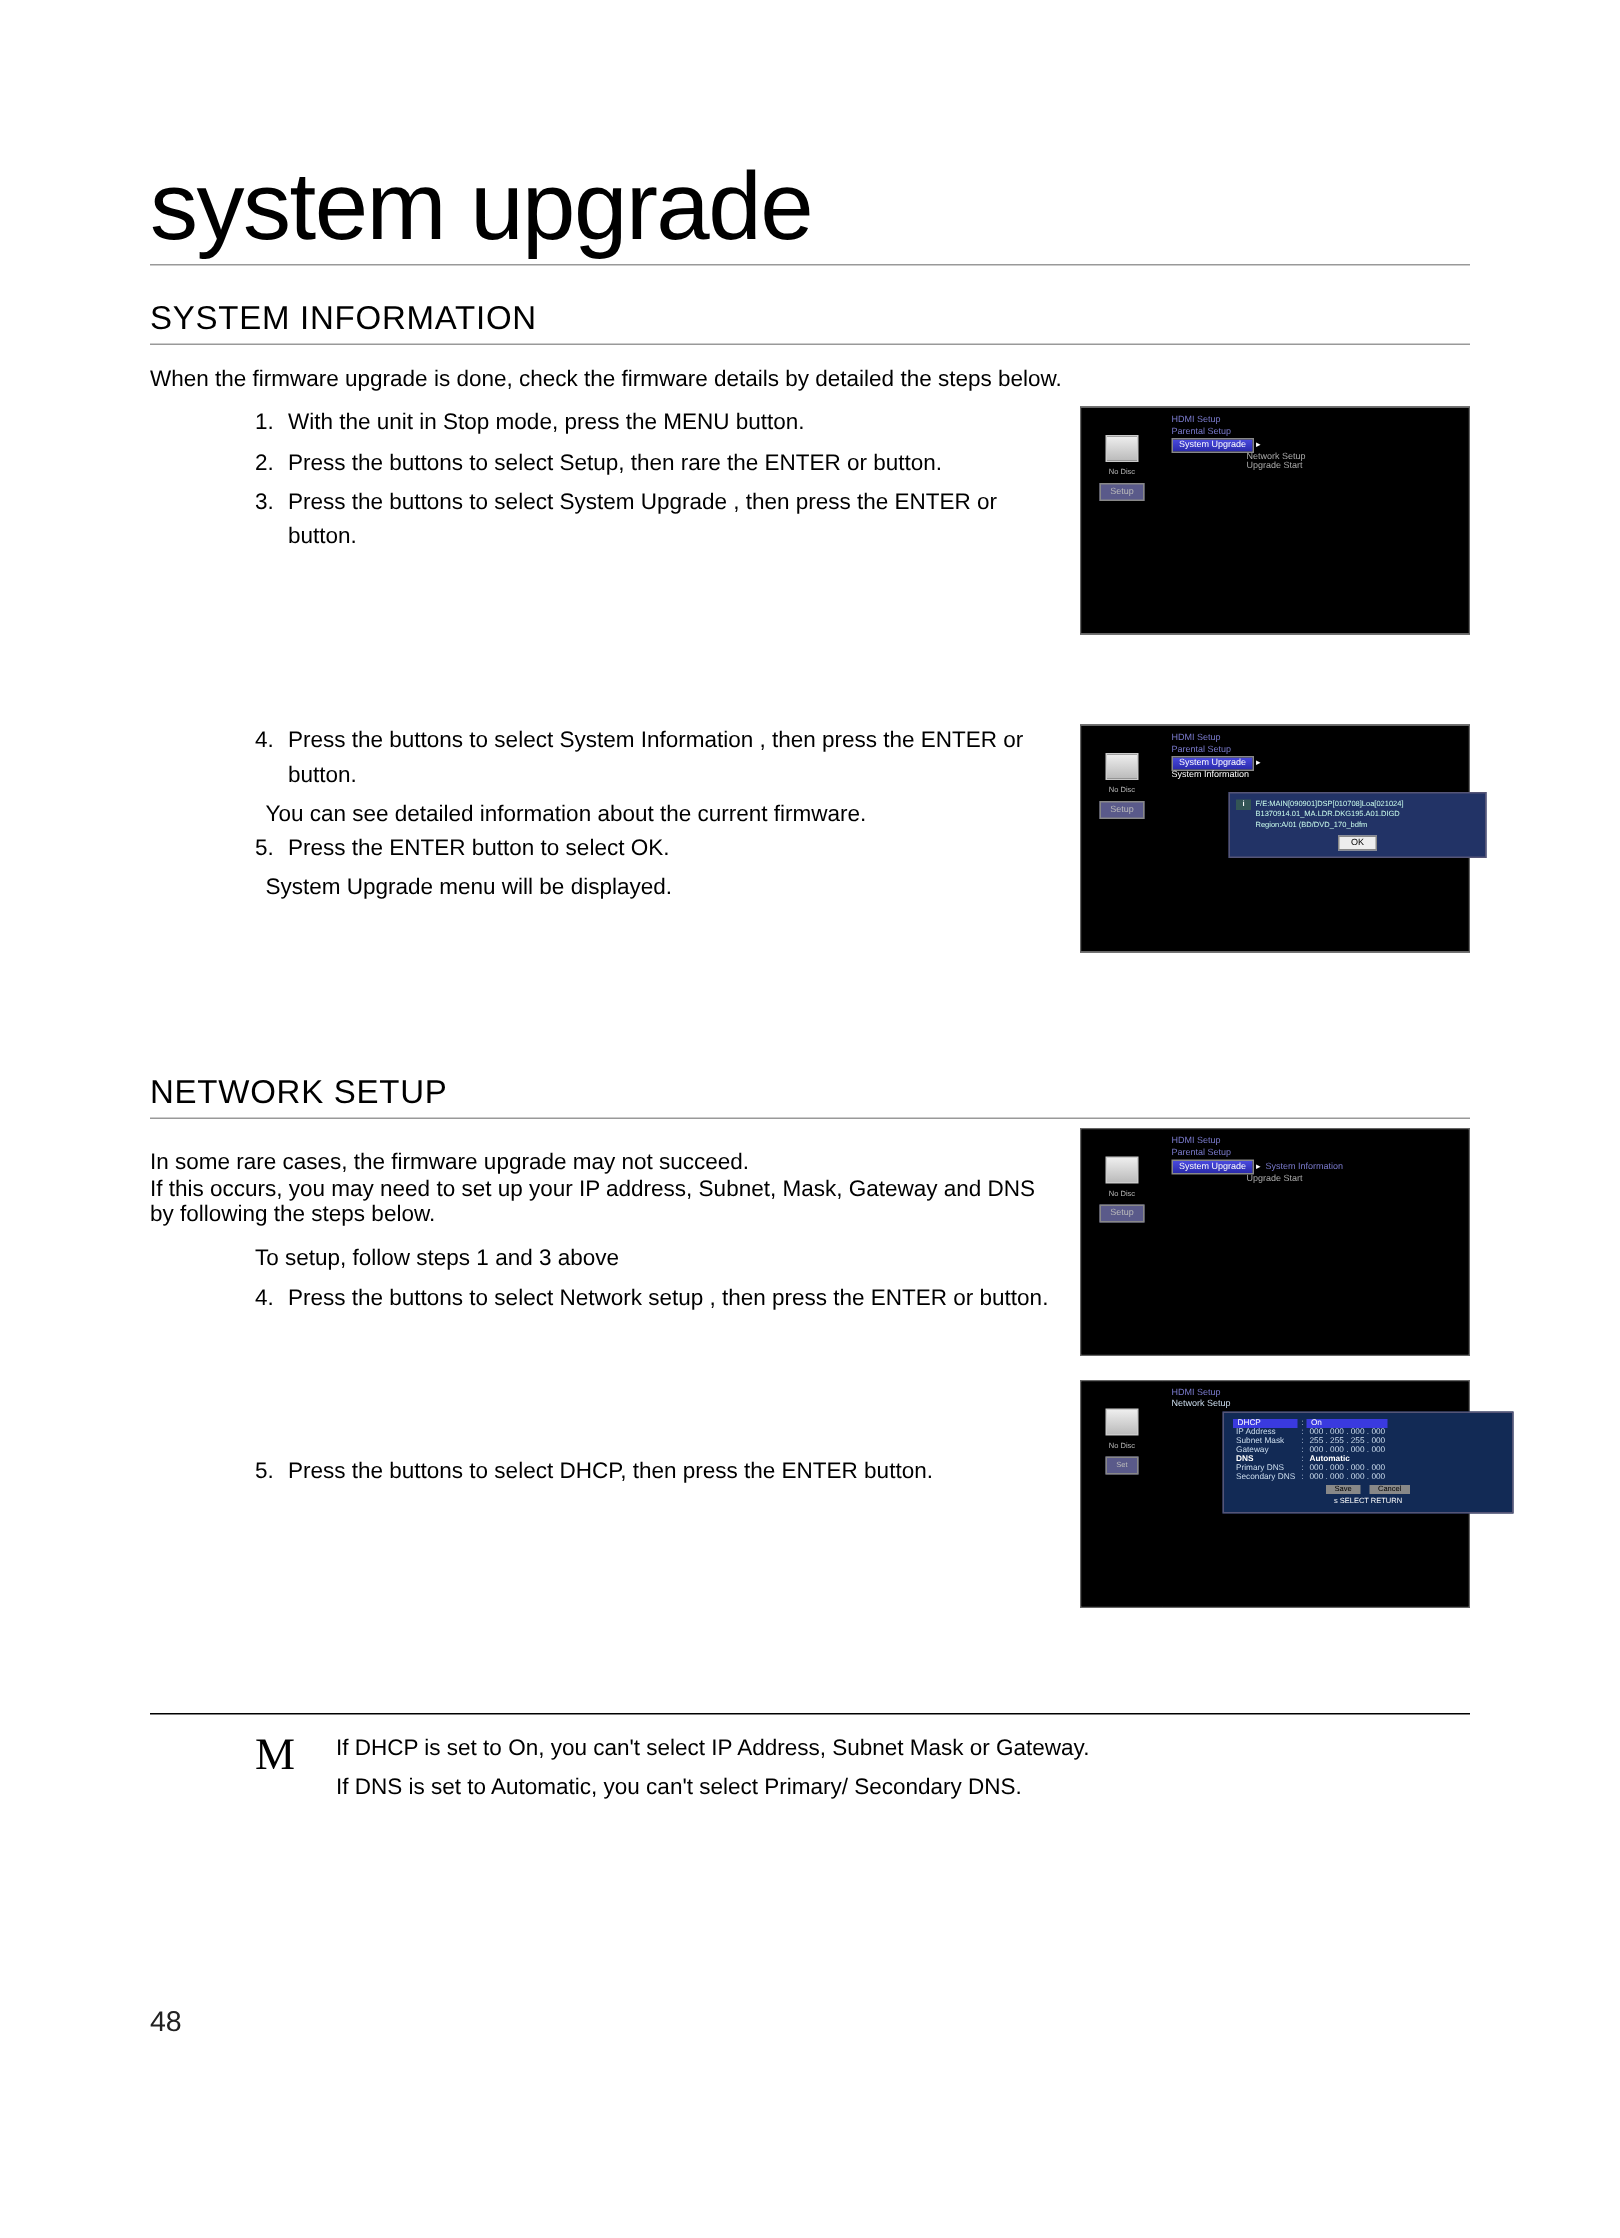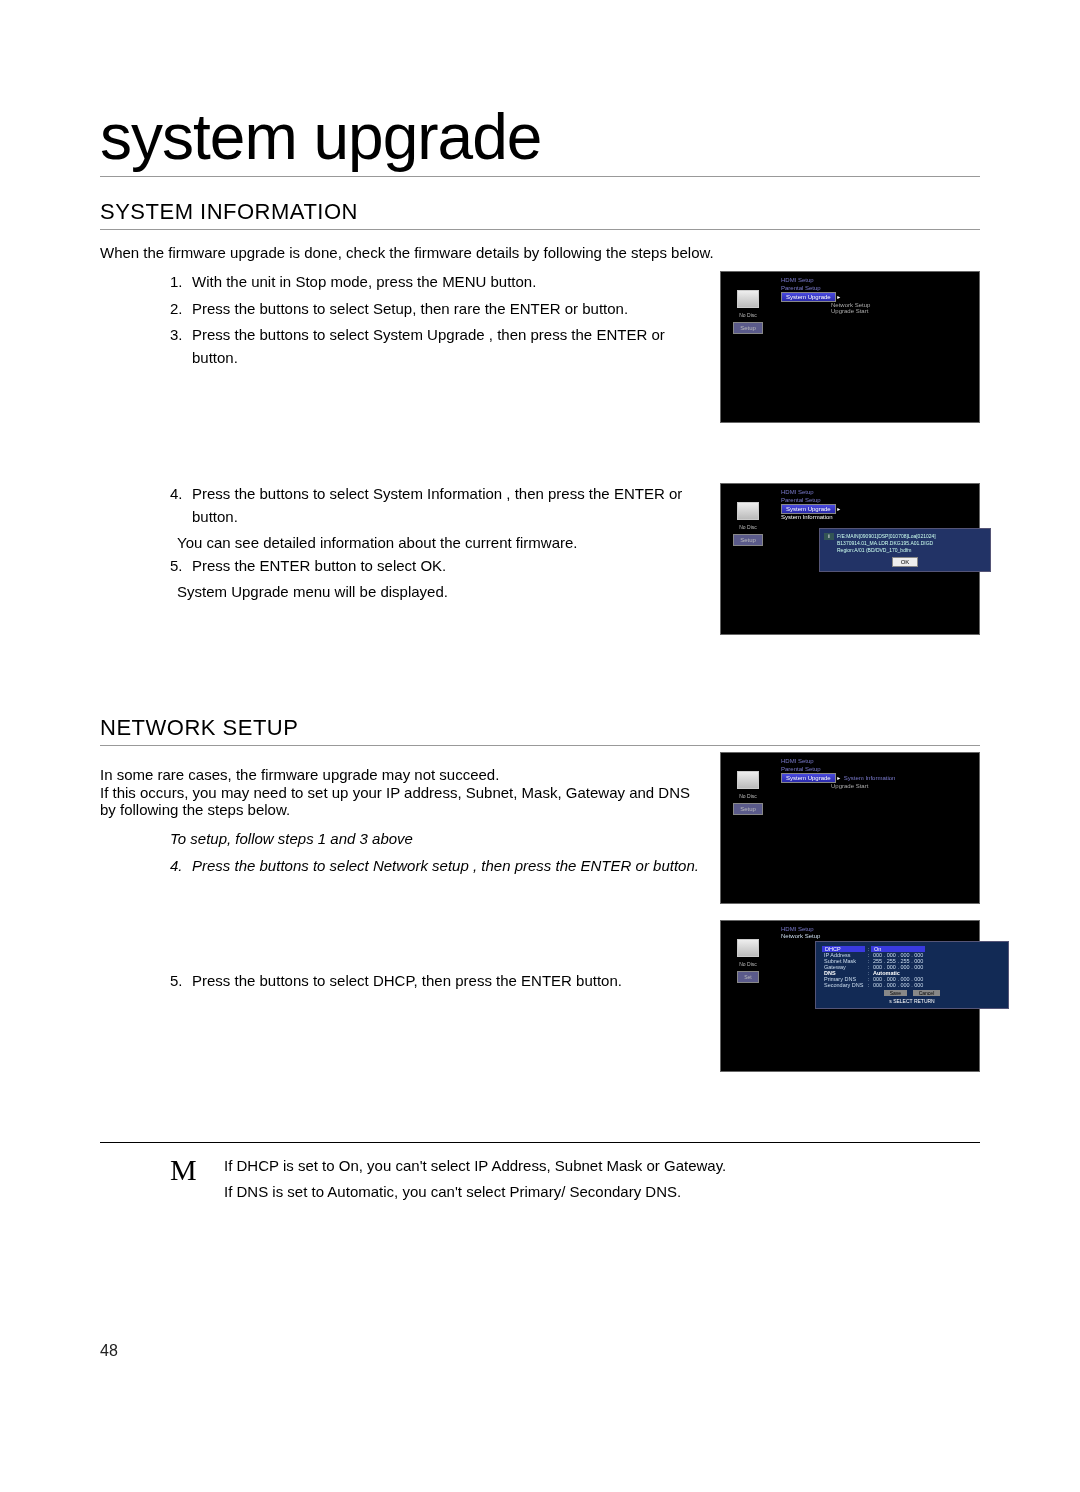--- a/index.html
+++ b/index.html
@@ -106,32 +106,32 @@
     font-size: 30px;
     font-family: Georgia, serif;
     width: 30px;
     padding-left: 70px;
   }
   .note-text { flex:1; line-height: 1.7; }
   .pagenum {
     position: absolute;
     bottom: 40px;
     left: 100px;
-    font-size: 16px;
+    font-size: 19px;
     color: #222;
   }
 </style>
 </head>
 <body>
 
 <div class="page">
   <h1 class="title">system upgrade</h1>
 
   <h2 class="section-heading">SYSTEM INFORMATION</h2>
-  <div class="intro">When the ﬁrmware upgrade is done, check the ﬁrmware details by following the steps below.</div>
+  <div class="intro">When the ﬁrmware upgrade is done, check the ﬁrmware details by detailed the steps below.</div>
 
   <div class="row">
     <div class="steps">
       <div class="step">
           <span class="num">1.</span>
           <span>With the unit in Stop mode, press the MENU button.</span>
         </div>
       <div class="step">
           <span class="num">2.</span>
           <span><span>Press the </span><span> buttons to select Setup, then rare the ENTER or </span><span> button.</span></span>
@@ -198,21 +198,21 @@
       </div>
     </div>
   </div>
 
   <h2 class="section-heading" style="margin-top:80px;">NETWORK SETUP</h2>
 
   <div class="row">
     <div style="flex:1;">
       <div class="intro" style="margin-bottom:1px;">In some rare cases, the ﬁrmware upgrade may not succeed.</div>
       <div class="intro" style="margin-top:0;">If this occurs, you may need to set up your IP address, Subnet, Mask, Gateway and DNS by following the steps below.</div>
-      <div class="steps" style="padding-left:70px; margin-top:10px;font-style:italic;">
+      <div class="steps" style="padding-left:70px; margin-top:10px;">
         <div style="margin-bottom:4px;">To setup, follow steps 1 and 3 above</div>
         <div class="step">
             <span class="num">4.</span>
             <span><span>Press the </span><span> buttons to select Network setup , then press the ENTER or </span><span> button.</span></span>
           </div>
       </div>
     </div>
     <div class="screenshot">
       <div class="shot">
         <div class="shot-inner">

